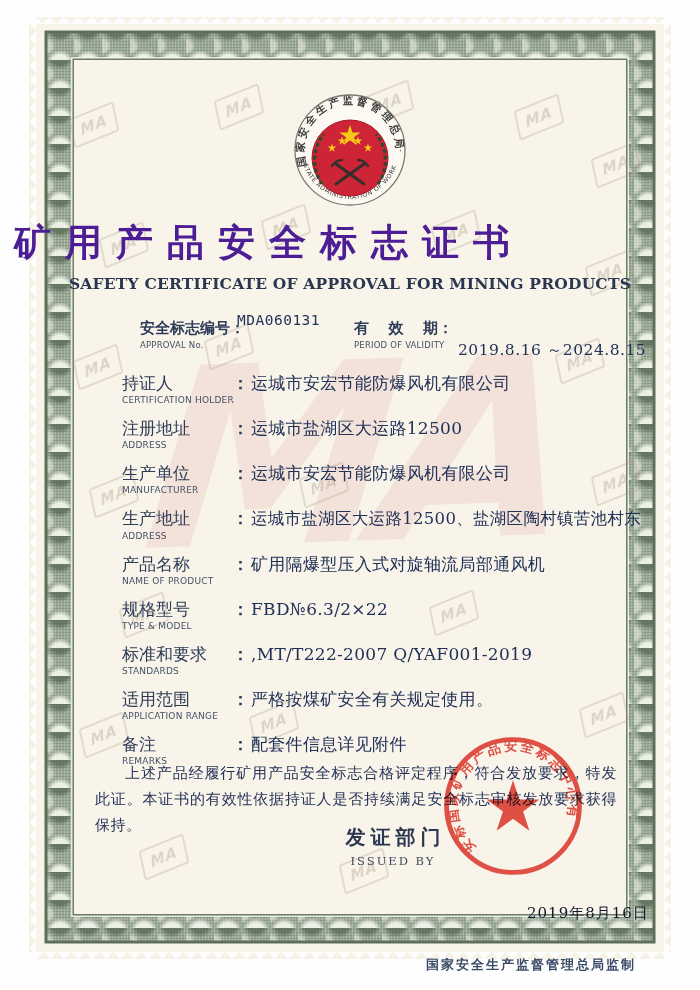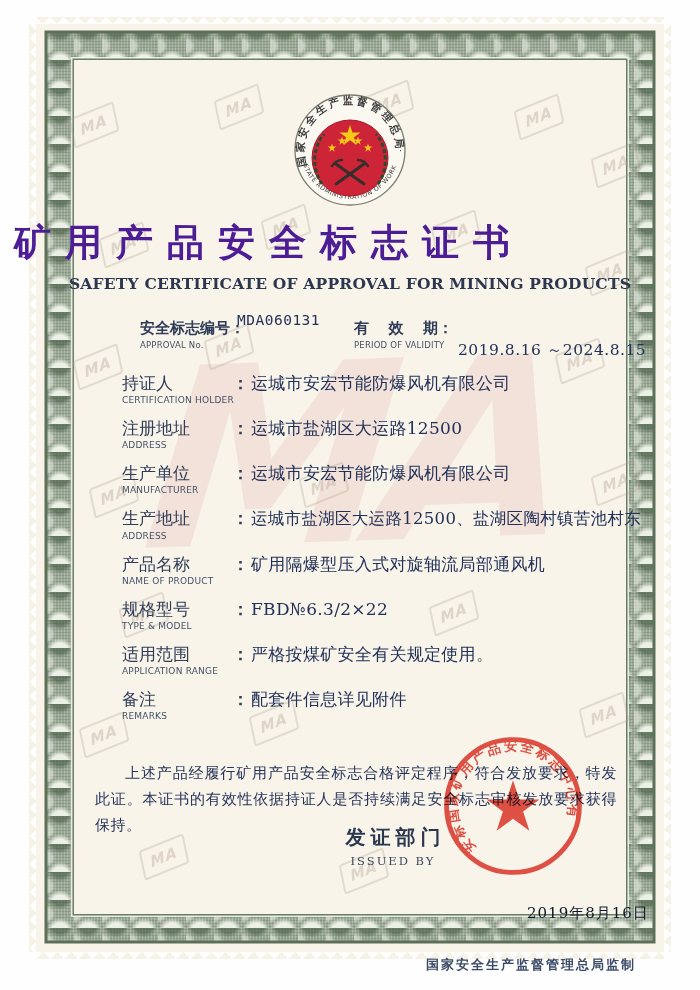--- a/index.html
+++ b/index.html
@@ -198,20 +198,24 @@
     <div class="field">
       <div class="cnline"><span class="flabel">产品名称</span><span class="colon">：</span><span class="fvalue">矿用隔爆型压入式对旋轴流局部通风机</span></div>
       <div class="enline">NAME OF PRODUCT</div>
     </div>
 
     <div class="field">
       <div class="cnline"><span class="flabel">规格型号</span><span class="colon">：</span><span class="fvalue">FBD№6.3/2×22</span></div>
       <div class="enline">TYPE &amp; MODEL</div>
     </div>
 
+    <div class="field gap">
+      <div class="cnline"><span class="flabel">标准和要求</span><span class="colon">：</span><span class="fvalue">,MT/T222-2007 Q/YAF001-2019</span></div>
+      <div class="enline">STANDARDS</div>
+    </div>
 
     <div class="field">
       <div class="cnline"><span class="flabel">适用范围</span><span class="colon">：</span><span class="fvalue">严格按煤矿安全有关规定使用。</span></div>
       <div class="enline">APPLICATION RANGE</div>
     </div>
 
     <div class="field">
       <div class="cnline"><span class="flabel">备注</span><span class="colon">：</span><span class="fvalue">配套件信息详见附件</span></div>
       <div class="enline">REMARKS</div>
     </div>

